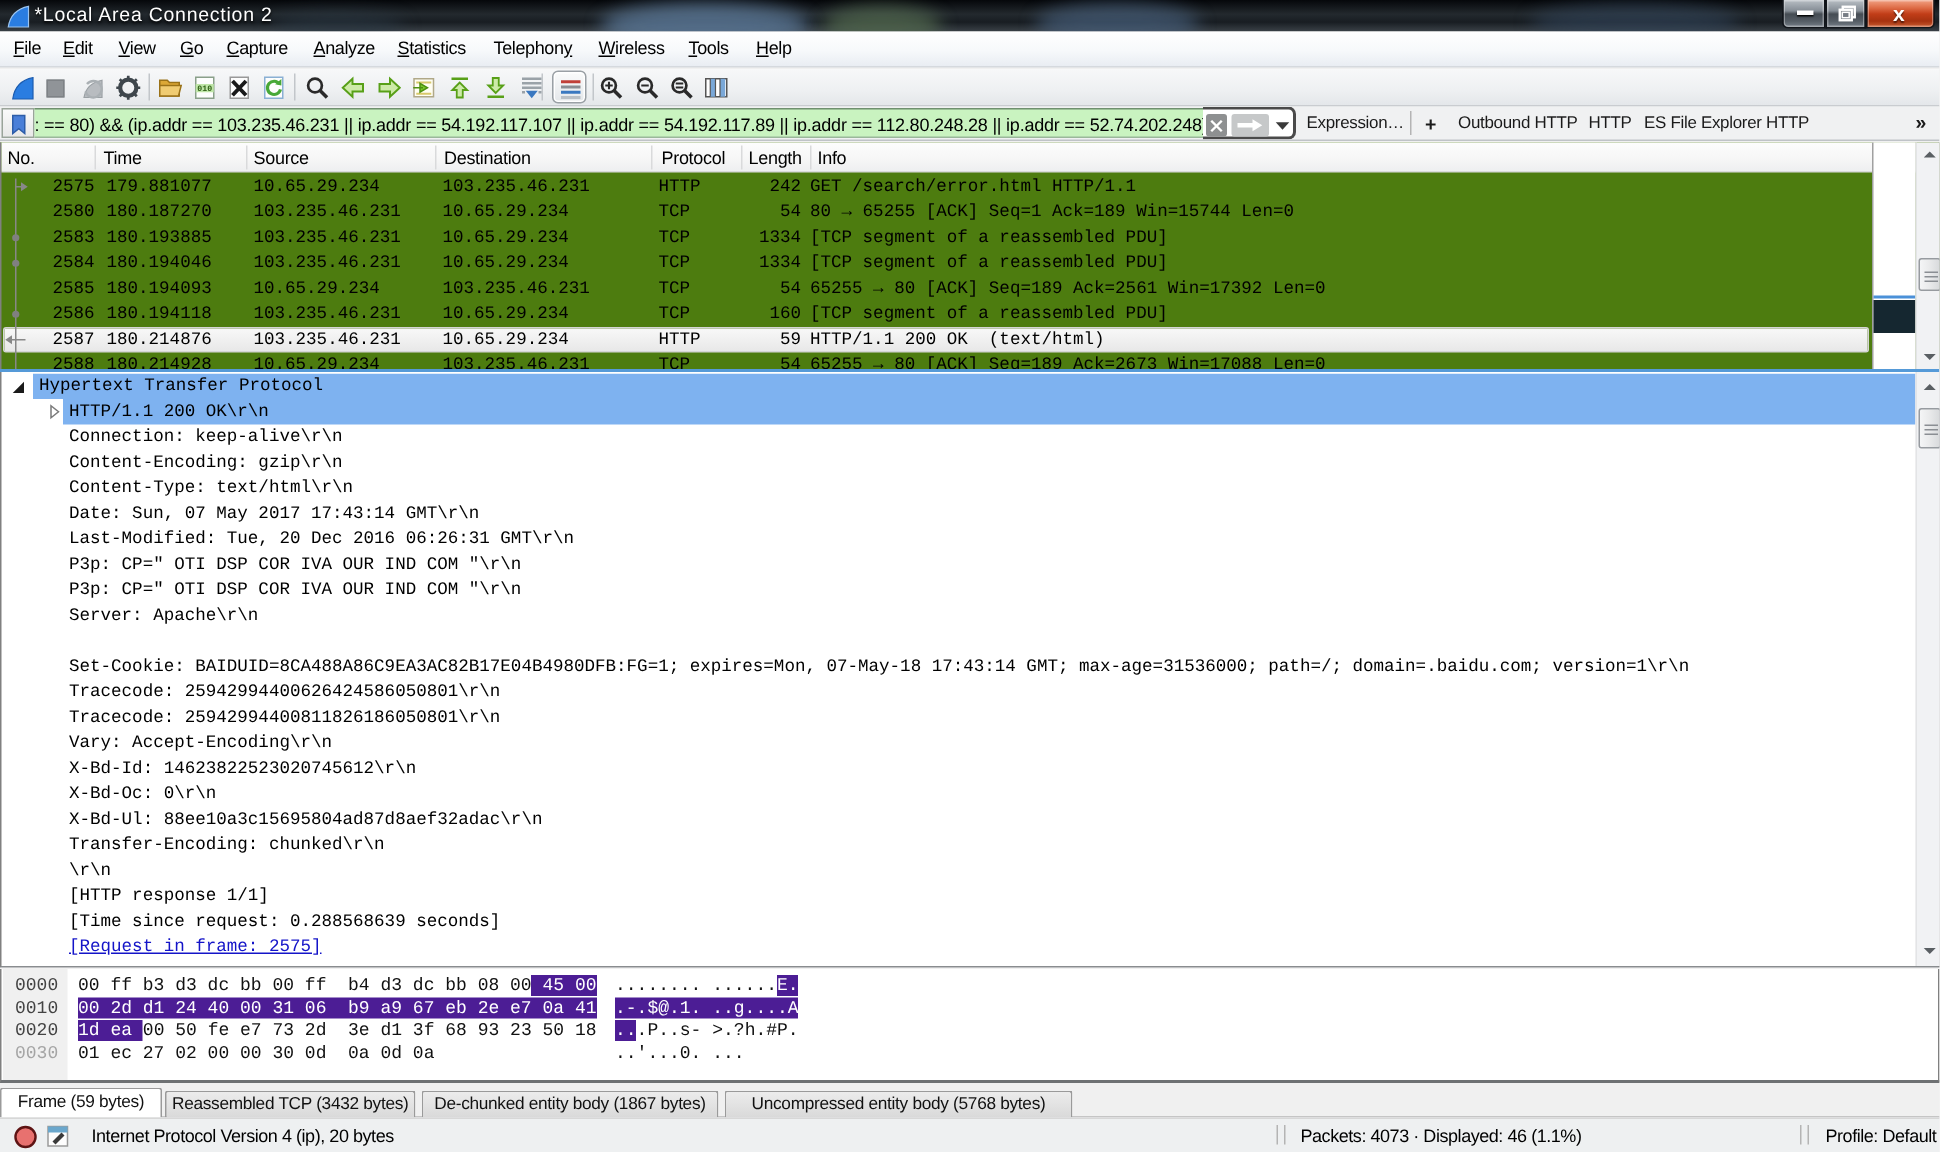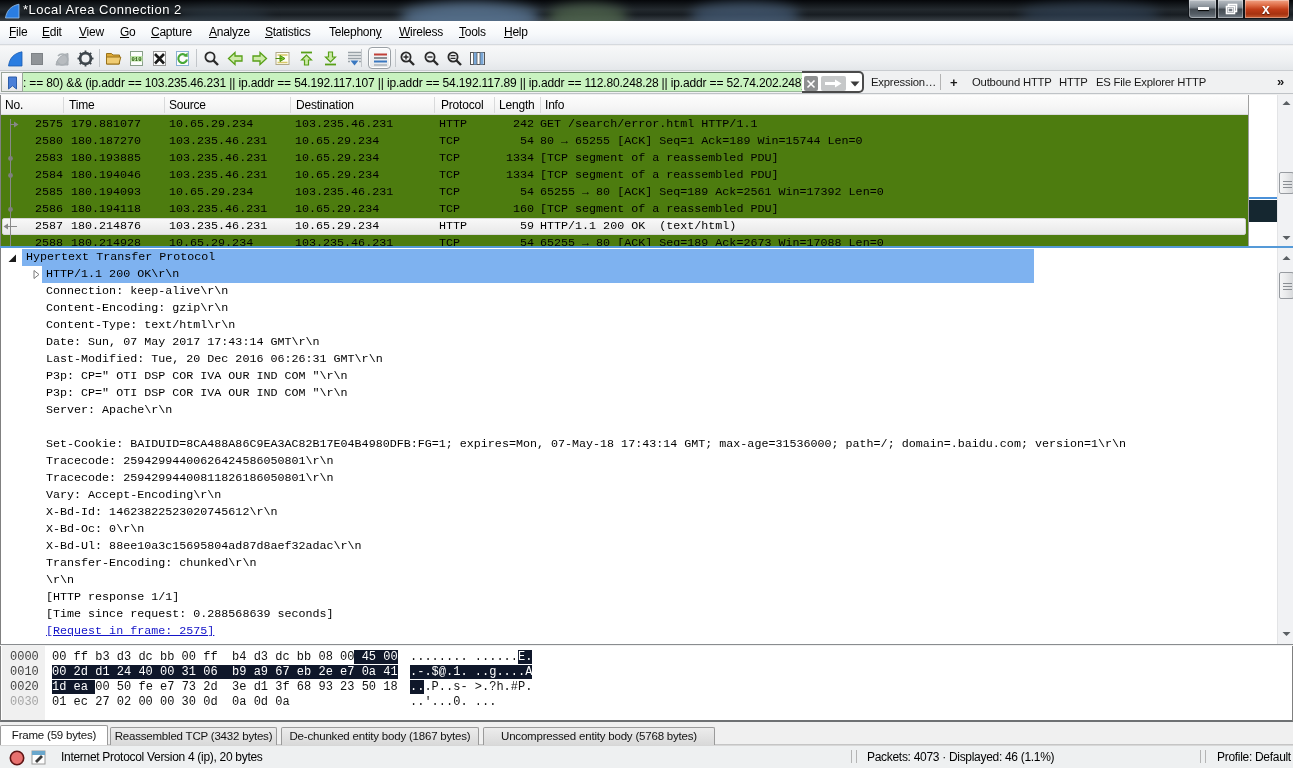--- a/index.html
+++ b/index.html
@@ -46,30 +46,30 @@
 #pstrip .navy{position:absolute;left:0px;top:105px;width:28px;height:22px;background:#152730}
 
 .sb{position:absolute;width:17px;background:#f1f2f4;border-left:1px solid #e3e4e6}
 .sb .arr{position:absolute;left:0;width:17px;height:17px}
 .sb .thumb{position:absolute;left:1px;width:15px;border:1px solid #979ba0;border-radius:2px;background:linear-gradient(90deg,#f4f5f6 0%,#eaebec 45%,#d8dadc 100%)}
 .grip{position:absolute;left:3px;width:9px;height:1px;background:#8a8e93}
 
 #blueline{position:absolute;left:0;top:246px;width:1293px;height:2px;background:#559ad8}
 #details{position:absolute;left:0;top:248px;width:1293px;height:397px;background:#fff;border-left:1px solid #808080;border-right:1px solid #808080;border-bottom:1px solid #898c8f}
 #drows{position:absolute;left:0;top:1px;width:1276px;height:392px;overflow:hidden;font-family:"Liberation Mono",monospace;font-size:11.7px}
-.drow{position:absolute;left:0;width:1033px;height:17px;line-height:17px;white-space:pre;color:#000}
+.drow{position:absolute;left:0;width:1292px;height:17px;line-height:17px;white-space:pre;color:#000}
 
 #hexpane{position:absolute;left:0;top:646px;width:1293px;height:76px;background:#fff;border-left:1px solid #808080;border-right:1px solid #808080;border-bottom:2px solid #6e7173}
 #hexoff{position:absolute;left:1px;top:0;width:43px;height:74px;background:#f0f0f0}
 .hrow{position:absolute;left:0;width:1290px;height:15px;line-height:15px;font-family:"Liberation Mono",monospace;font-size:12px;white-space:pre}
 .off{position:absolute;left:9px;color:#444}
 .offg{color:#a5a5a5}
 .hx{position:absolute;left:51px;color:#111}
 .asc{position:absolute;left:409px;color:#111}
-.hl{background:#0f172a;color:#fff}
+.hl{background:#4c1d95;color:#fff}
 
 #tabbar{position:absolute;left:0;top:724px;width:1293px;height:21px;background:#f0f0f0;border-bottom:1px solid #c5c5c5}
 .tab{position:absolute;font-size:11.5px;color:#111;text-align:center;letter-spacing:-0.2px}
 .tab-on{top:1px;height:20px;background:#fff;border:1px solid #9a9a9a;border-bottom:none;border-radius:2px 2px 0 0;line-height:19px}
 .tab-off{top:3px;height:18px;background:linear-gradient(180deg,#ececec,#d9d9d9);border:1px solid #9a9a9a;border-bottom:none;border-radius:2px 2px 0 0;line-height:17px}
 
 #statusbar{position:absolute;left:0;top:745px;width:1293px;height:23px;background:#eef0f1;border-top:1px solid #d7d7d7}
 .stext{position:absolute;top:4px;font-size:12px;color:#000;letter-spacing:-0.3px}
 .ssep{position:absolute;top:4px;width:1px;height:13px;background:#b4b4b4}
 </style></head>

